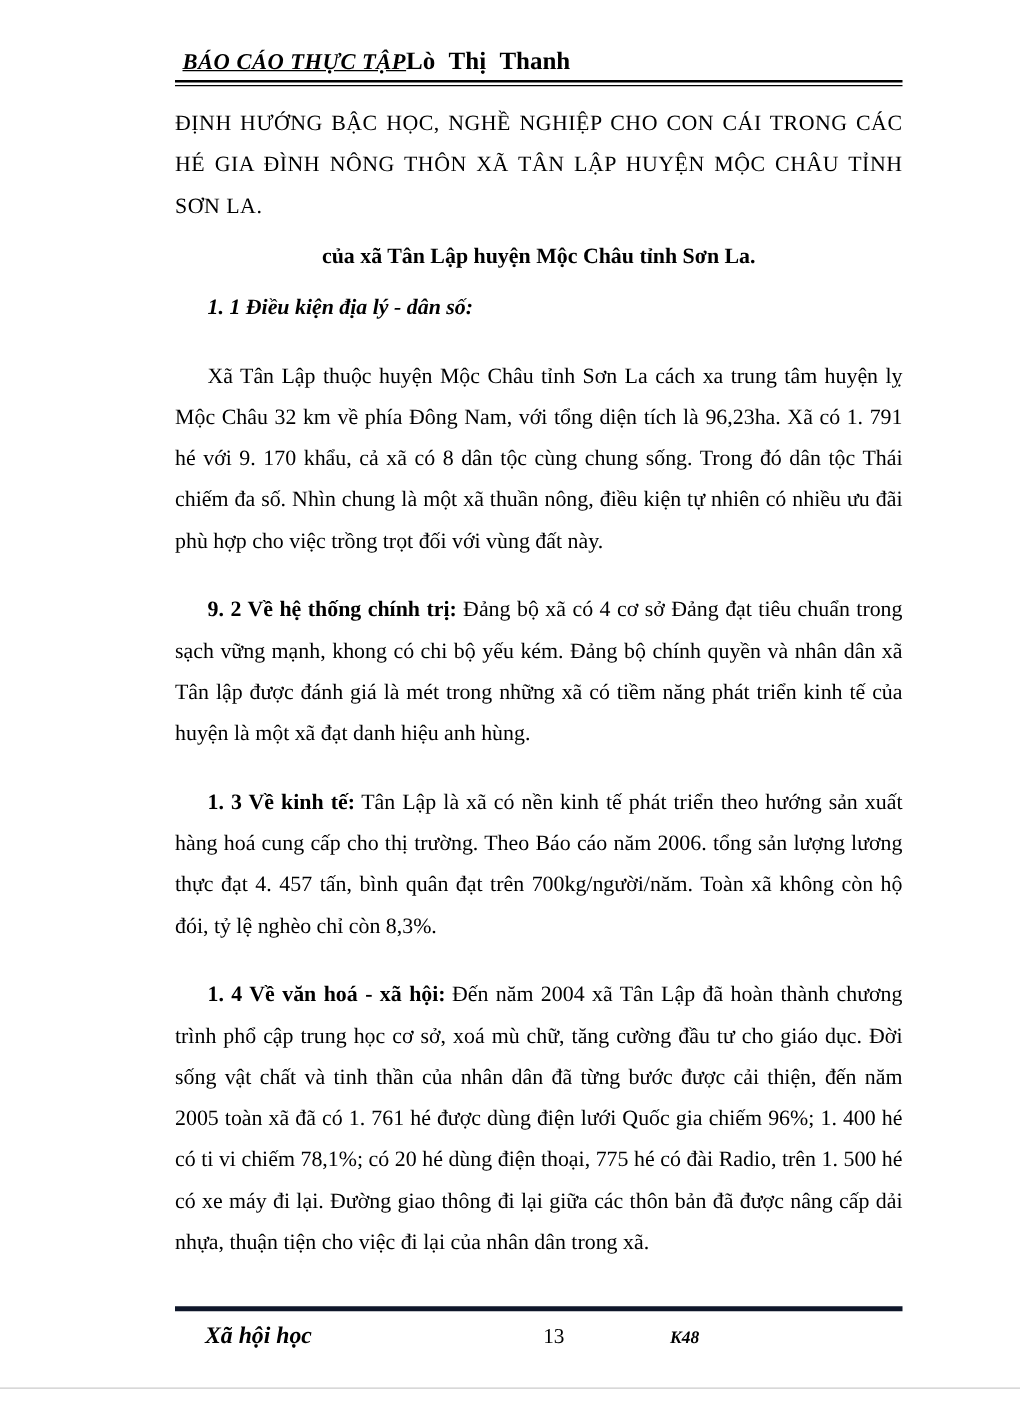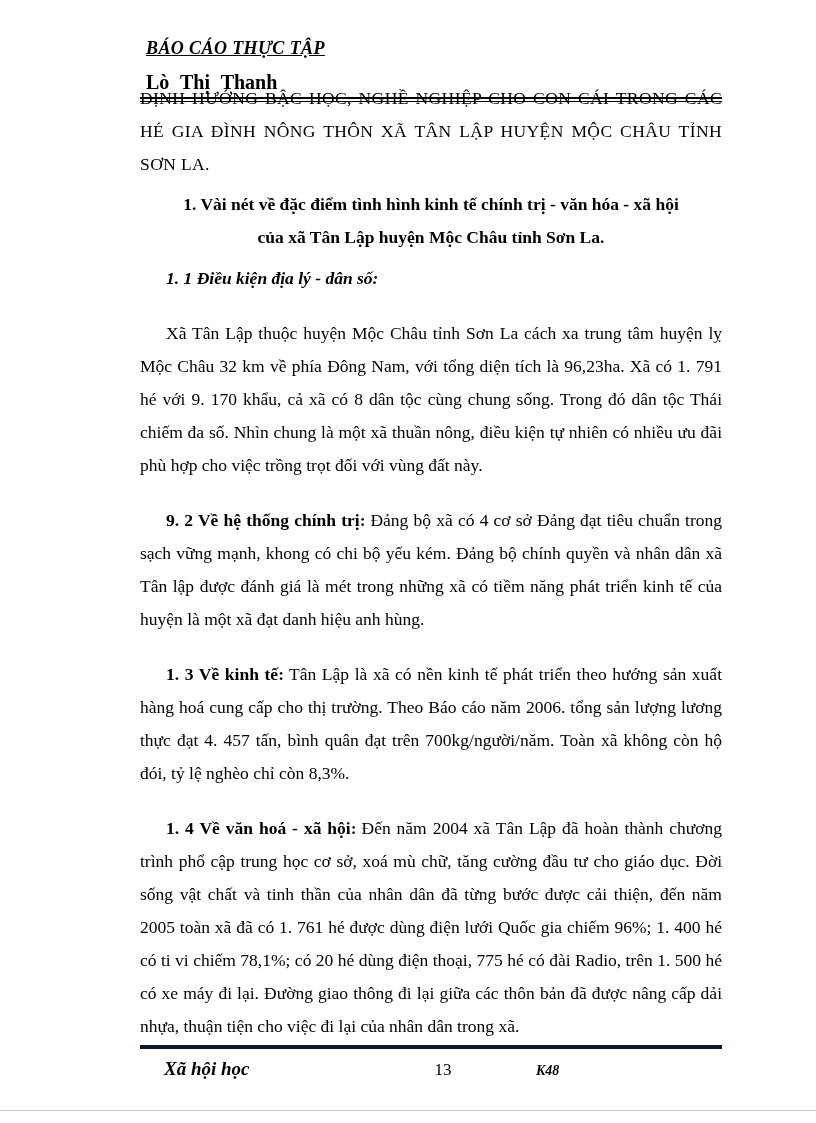--- a/index.html
+++ b/index.html
@@ -18,34 +18,32 @@
     position: absolute;
     left: 140px;
     right: 94px;
     top: 38px;
   }
   .header-row {
     display: flex;
     justify-content: flex-start;
     align-items: baseline;
     padding: 0 4px 3px 6px;
-    flex-direction: column;
   }
   .h-left {
     font-style: italic;
     font-weight: bold;
     font-size: 18px;
     letter-spacing: 0.4px;
     text-decoration: underline;
   }
   .h-right {
     font-weight: bold;
     font-size: 20px;
     word-spacing: 6px;
-    margin-top: 12px;
   }
   .rule-thick { border-top: 2.5px solid #000; }
   .rule-thin  { border-top: 1px solid #000; margin-top: 2px; }
 
   
   .content {
     position: absolute;
     left: 140px;
     right: 94px;
     top: 82px;
@@ -128,21 +126,20 @@
     </div>
     <div class="rule-thick"></div>
     <div class="rule-thin"></div>
   </div>
 
   <div class="content">
 
     <p class="doc-title">ĐỊNH HƯỚNG BẬC HỌC, NGHỀ NGHIỆP CHO CON CÁI TRONG CÁC HÉ GIA ĐÌNH NÔNG THÔN XÃ TÂN LẬP HUYỆN MỘC CHÂU TỈNH SƠN LA.</p>
 
     <p class="section-heading">
-      <span class="block">1. Vài nét về đặc điểm tình hình kinh tế chính trị - văn hóa - xã hội</span>
       <span class="block">của xã Tân Lập huyện Mộc Châu tỉnh Sơn La.</span>
     </p>
 
     <p class="sub-heading">1. 1 Điều kiện địa lý - dân số:</p>
 
     <p class="para">Xã Tân Lập thuộc huyện Mộc Châu tỉnh Sơn La cách xa trung tâm huyện lỵ Mộc Châu 32 km về phía Đông Nam, với tổng diện tích là 96,23ha. Xã có 1. 791 hé với 9. 170 khẩu, cả xã có 8 dân tộc cùng chung sống. Trong đó dân tộc Thái chiếm đa số. Nhìn chung là một xã thuần nông, điều kiện tự nhiên có nhiều ưu đãi phù hợp cho việc trồng trọt đối với vùng đất này.</p>
 
     <p class="para">
       <span class="lead">9. 2 Về hệ thống chính trị:</span><span>Đảng bộ xã có 4 cơ sở Đảng đạt tiêu chuẩn trong sạch vững mạnh, khong có chi bộ yếu kém. Đảng bộ chính quyền và nhân dân xã Tân lập được đánh giá là mét trong những xã có tiềm năng phát triển kinh tế của huyện là một xã đạt danh hiệu anh hùng.</span>
     </p>

